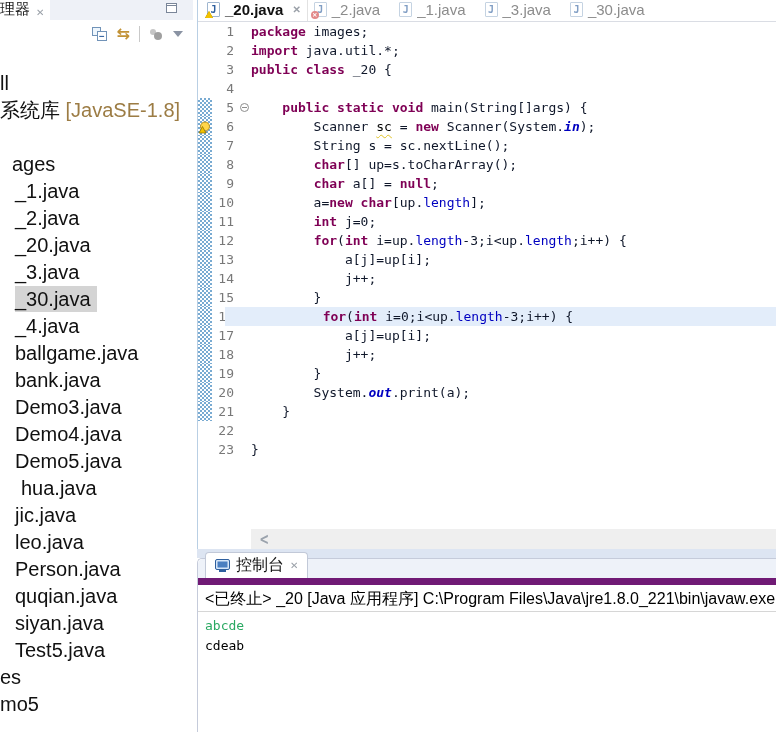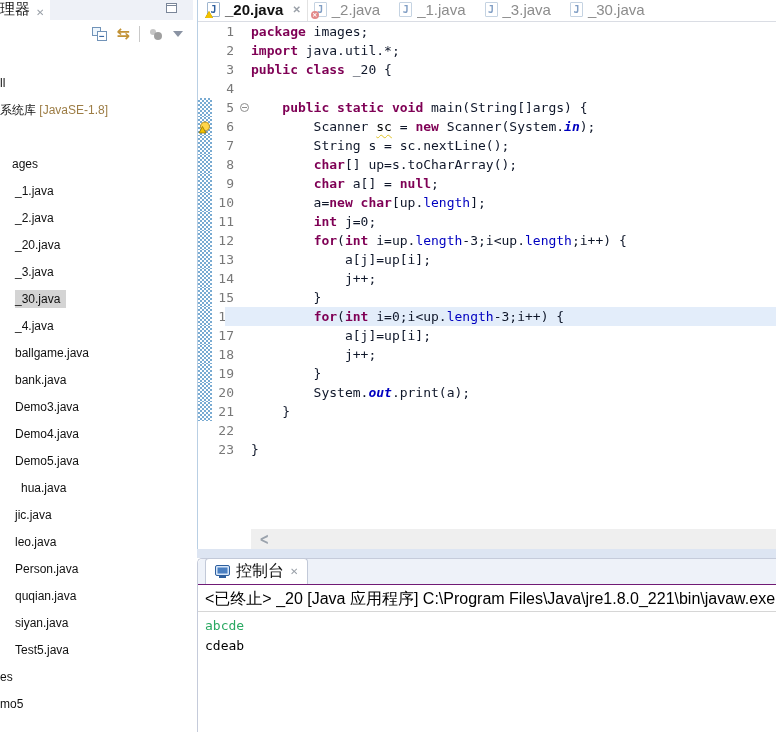--- a/index.html
+++ b/index.html
@@ -25,21 +25,21 @@
                             border:1px solid #7193b8; background:#fff; color:#2e5f9e;
                             font:bold 9px/8px "DejaVu Sans Mono", monospace; text-align:center; }
   .ico-link { color:#c29236; font:bold 16px/16px "DejaVu Sans", "Liberation Sans", sans-serif; }
   .ico-dots { position:relative; width:15px; height:13px; }
   .ico-dots i { position:absolute; border-radius:50%; }
   .ico-dots .d1 { left:1px; top:1px; width:6px; height:6px; background:#c6c6c6; }
   .ico-dots .d2 { left:5px; top:4px; width:8px; height:8px; background:#a0a0a0; }
   .ico-menu { width:0; height:0; border-left:5px solid transparent; border-right:5px solid transparent;
               border-top:6px solid #8a93a3; }
   #explorer-tree { position:absolute; left:0; top:70px; width:193px; }
-  .x-row { height:27px; line-height:27px; font-size:12px; color:#111; white-space:nowrap; }
+  .x-row { height:27px; line-height:27px; font-size:20px; color:#111; white-space:nowrap; }
   .x-label { padding:2px 6px 2px 0; }
   .x-row.sel .x-label { background:#d4d4d4; }
   .x-deco { color:#9c7c44; }
 
   
   #editor { position:absolute; left:197px; top:0; width:579px; height:551px; background:#fff;
             border-left:1px solid #b9cfe4; }
   #tabbar { height:22px; display:flex; align-items:flex-end; border-bottom:1px solid #dadde4;
             padding-left:3px; }
   .etab { display:flex; align-items:center; gap:5px; height:22px; padding:0 13px 1px 6px;
@@ -63,38 +63,38 @@
   .cl { display:flex; height:19px; font:13px/19px "DejaVu Sans Mono", monospace; }
   .cl .ann { position:relative; width:14px; flex:none; }
   .cl .ann.hatch { background:conic-gradient(#79abd2 25%, #fff 0 50%, #79abd2 0 75%, #fff 0);
                    background-size:4px 4px; }
   .bulb { position:absolute; left:0; top:3px; z-index:2; }
   .cl .num { width:26px; flex:none; text-align:right; color:#787878; padding-right:4px; }
   .cl .fold { width:13px; flex:none; position:relative; }
   .foldm { position:absolute; left:2px; top:5px; width:9px; height:9px; border:1px solid #8e8e8e;
            border-radius:50%; background:#fff linear-gradient(#8e8e8e,#8e8e8e) center/5px 1px no-repeat; }
   .cl .rest { flex:1; display:flex; white-space:pre; }
-  .cl .rest.cur { background:#e3edfa; margin-left:-13px; padding-left:13px; }
+  .cl .rest.cur { background:#e3edfa; margin-left:-13px; padding-left:22px; }
   .tk-k { color:#7f0055; font-weight:bold; }
   .tk-p { color:#0f172a; }
   .tk-f { color:#0000c0; }
   .tk-sf { color:#0000c0; font-weight:bold; font-style:italic; }
   .tk-w { color:#000; text-decoration:underline wavy #e0c226 1px; text-underline-offset:3px; }
 
   #hscroll { position:absolute; left:53px; right:0; bottom:2px; height:20px; background:#efefef;
              display:flex; align-items:center; padding-left:9px; }
   #hscroll .chev { color:#9aa2ac; font:bold 14px/14px "DejaVu Sans Mono", monospace;
                    transform:scaleY(1.25); }
 
   
   #hsash { position:absolute; left:197px; top:549px; width:579px; height:9px; background:#dde5f2; }
   #console { position:absolute; left:197px; top:558px; width:579px; height:174px; background:#fff;
              border-left:1px solid #c5cbda; border-top:1px solid #c5cbda; border-radius:5px 0 0 0; }
   #console-strip { height:26px; background:#eef2f9; border-radius:5px 0 0 0;
-                   border-bottom:1px solid #701a75; display:flex; align-items:flex-end; }
+                   border-bottom:7px solid #701a75; display:flex; align-items:flex-end; }
   #console-tab { display:flex; align-items:center; gap:6px; height:26px; margin-left:7px;
                  padding:0 9px; background:#fff; border:1px solid #c2c9d8; border-bottom:none;
                  border-radius:4px 4px 0 0; font-size:16px; color:#111; }
   #console-status { height:27px; line-height:27px; padding-left:7px; font-size:16px; color:#000;
                     white-space:nowrap; overflow:hidden; border-bottom:1px solid #d6d6d6; }
   #console-out { padding:4px 0 0 7px; }
   .out-line { font:13px/20px "DejaVu Sans Mono", monospace; white-space:pre; }
   .out-line.stdin { color:#2aa962; }
   .out-line.stdout { color:#000; }
 </style>

